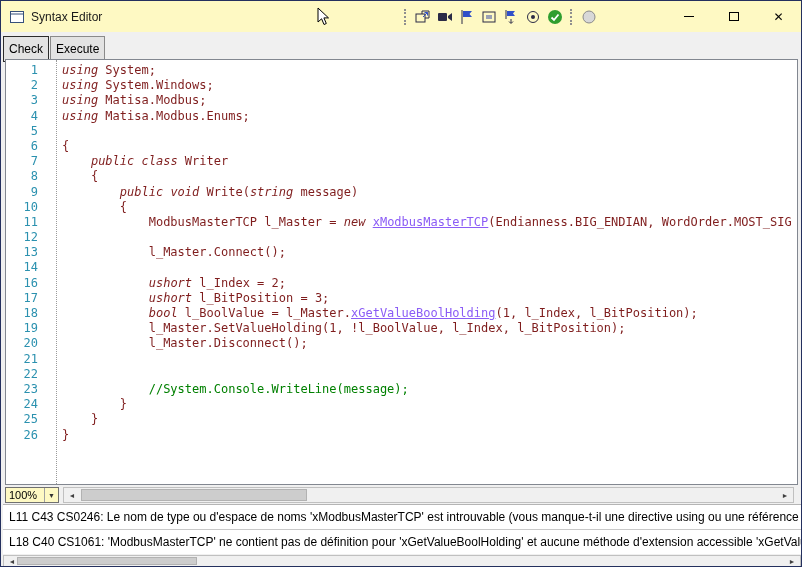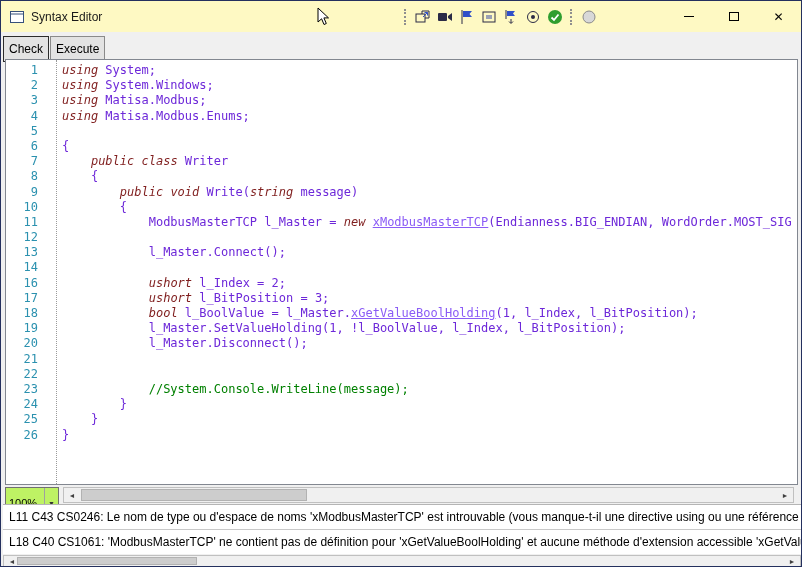--- a/index.html
+++ b/index.html
@@ -32,26 +32,26 @@
   
   .editor { position:absolute; left:4px; top:58px; width:793px; height:426px;
             background:#fff; border:1px solid #828790; overflow:hidden; }
   .gutter-divider { position:absolute; left:50px; top:0; bottom:0; border-left:1px dotted #9a9a9a; }
   .lines { position:absolute; left:0; top:3px; right:0; }
   .line { display:flex; height:15.2px; line-height:15.2px;
           font-family:"DejaVu Sans Mono",monospace; font-size:12px; }
   .ln { width:44px; flex:none; text-align:right; padding-right:12px; color:#2B91AF; }
   .code { white-space:pre; padding-left:12px; }
   .seg-kw { color:#7f1d1d;font-style:italic; }
-  .seg-pl { color:#6d28d9; }
+  .seg-pl { color:#7f1d1d; }
   .seg-cm { color:#008000; }
   .seg-ul { color:#8b5cf6; text-decoration:underline; }
 
   
-  .zoom { position:absolute; left:4px; top:486px; width:54px; height:32px; background:#bef264;
+  .zoom { position:absolute; left:4px; top:486px; width:54px; height:16px; background:#fef9c3;
           border:1px solid #707070; display:flex; align-items:center; font-size:11px; }
   .zoom-value { flex:1; padding-left:3px; color:#000; }
   .zoom-arrow { width:14px; height:100%; border-left:1px solid #a0a0a0; display:flex;
                 align-items:center; justify-content:center; font-size:7px; color:#333; }
 
   .hscroll { position:absolute; background:#f0f0f0; border:1px solid #c0c0c0; }
   .hs1 { left:62px; top:486px; width:731px; height:16px; }
   .hs2 { left:2px; top:554px; width:798px; height:12px; }
   .sb-btn { position:absolute; top:0; width:16px; height:100%; display:flex; align-items:center;
             justify-content:center; font-size:7px; color:#404040; }

